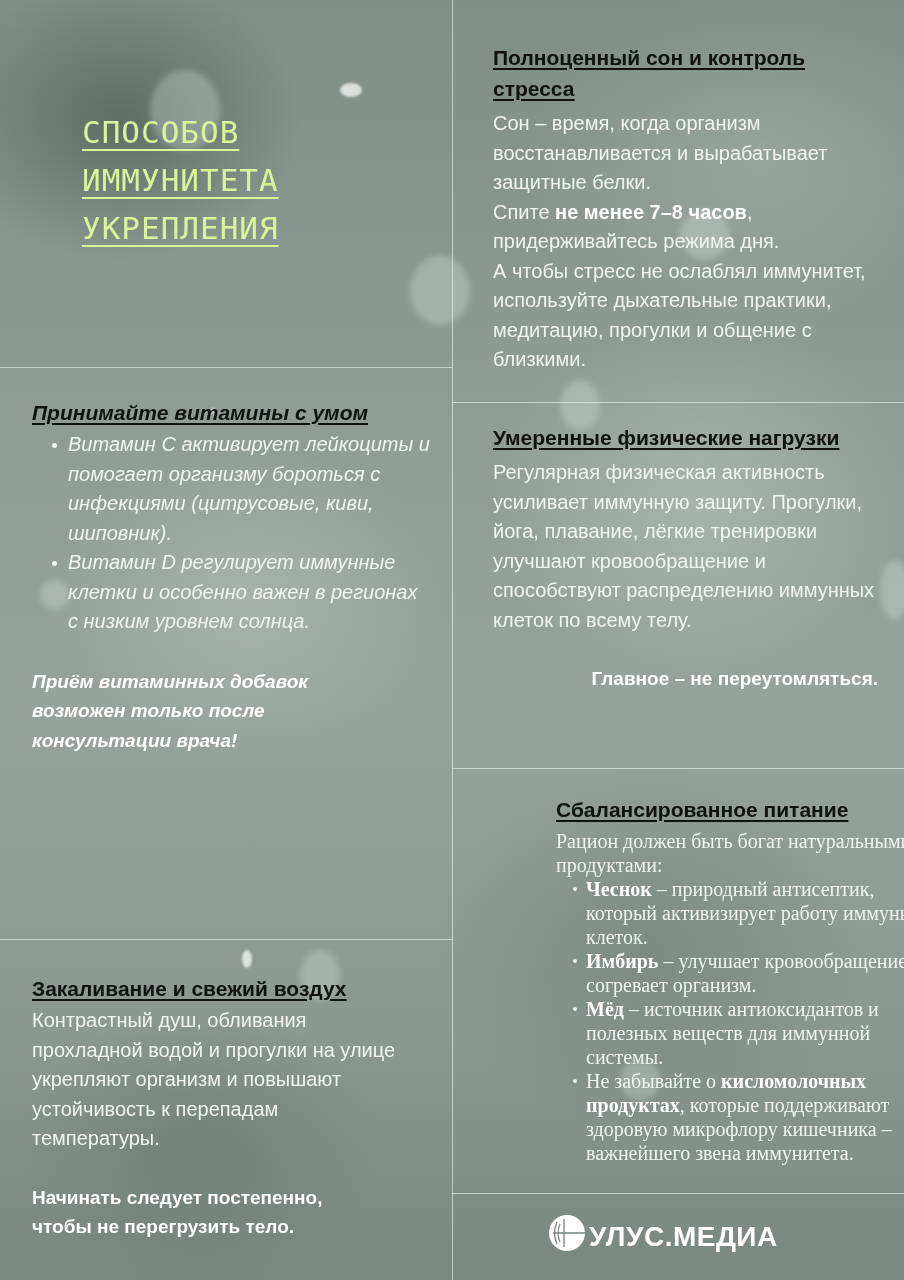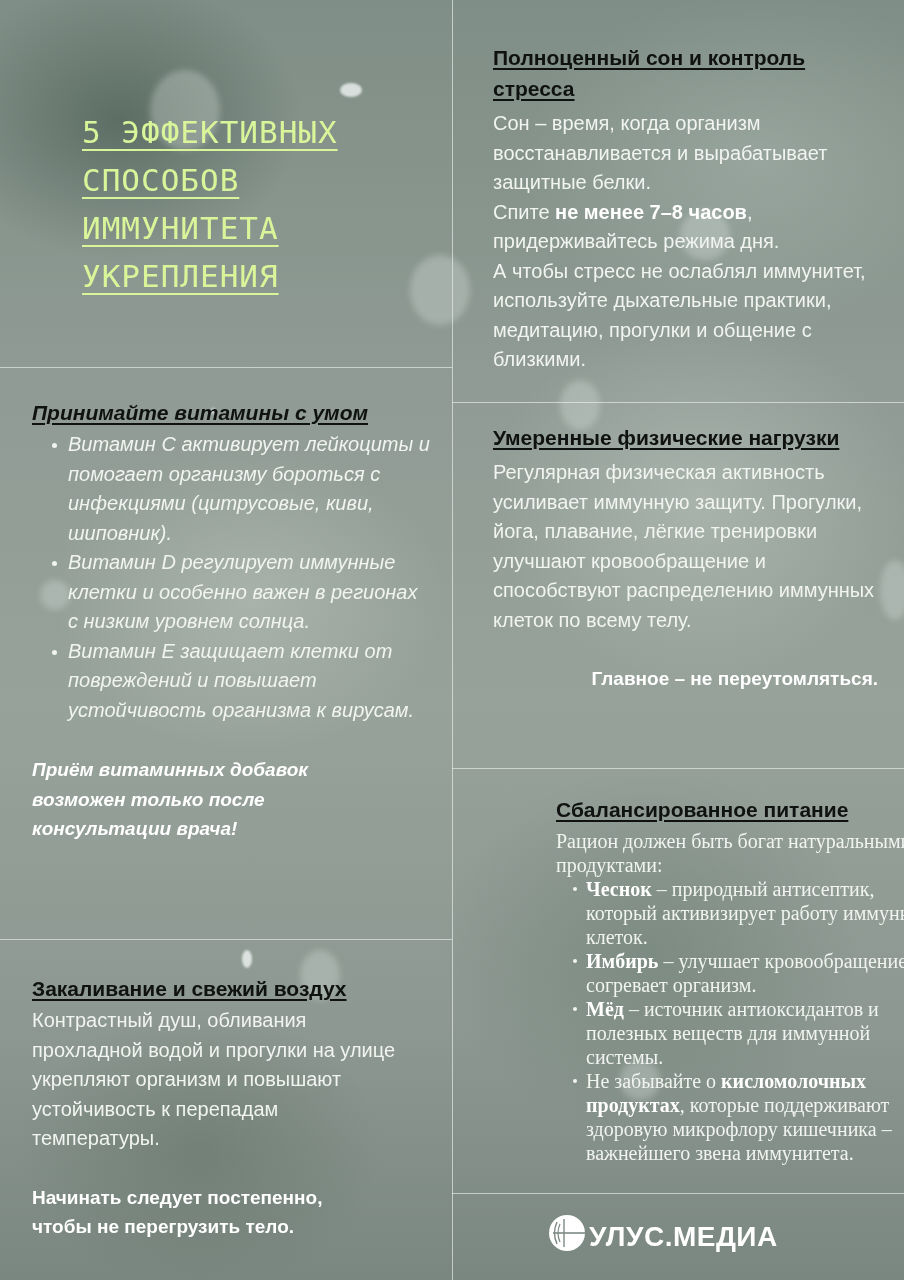--- a/index.html
+++ b/index.html
@@ -81,21 +81,20 @@
 <div class="bokeh bright" style="left:211px;top:408px;width:4px;height:6px;"></div>
 
 <div class="vline"></div>
 <div class="hline" style="left:0;width:452px;top:367px;"></div>
 <div class="hline" style="left:0;width:452px;top:939px;"></div>
 <div class="hline" style="left:452px;width:452px;top:402px;"></div>
 <div class="hline" style="left:452px;width:452px;top:768px;"></div>
 <div class="hline" style="left:452px;width:452px;top:1193px;"></div>
 
 <div class="title">
-  <span>5 ЭФФЕКТИВНЫХ</span>
   <span>СПОСОБОВ</span>
   <span>ИММУНИТЕТА</span>
   <span>УКРЕПЛЕНИЯ</span>
 </div>
 
 <div class="section" style="left:493px;top:42px;width:385px;">
   <div class="heading">Полноценный сон и контроль стресса</div>
   <div class="body-text" style="margin-top:5px;">
     <p>Сон – время, когда организм восстанавливается и вырабатывает защитные белки.</p>
     <p>
@@ -103,21 +102,20 @@
     </p>
     <p>А чтобы стресс не ослаблял иммунитет, используйте дыхательные практики, медитацию, прогулки и общение с близкими.</p>
   </div>
 </div>
 
 <div class="section" style="left:32px;top:397px;width:400px;font-style:italic;">
   <div class="heading">Принимайте витамины с умом</div>
   <ul class="bullets body-text" style="margin-top:2px;">
     <li>Витамин C активирует лейкоциты и помогает организму бороться с инфекциями (цитрусовые, киви, шиповник).</li>
     <li>Витамин D регулирует иммунные клетки и особенно важен в регионах с низким уровнем солнца.</li>
-    <li>Витамин E защищает клетки от повреждений и повышает устойчивость организма к вирусам.</li>
   </ul>
   <div class="note" style="margin-top:30px;width:300px;">Приём витаминных добавок возможен только после консультации врача!</div>
 </div>
 
 <div class="section" style="left:493px;top:422px;width:385px;">
   <div class="heading">Умеренные физические нагрузки</div>
   <div class="body-text" style="margin-top:5px;">Регулярная физическая активность усиливает иммунную защиту. Прогулки, йога, плавание, лёгкие тренировки улучшают кровообращение и способствуют распределению иммунных клеток по всему телу.</div>
   <div class="note" style="margin-top:29px;text-align:right;">Главное –  не переутомляться.</div>
 </div>
 

